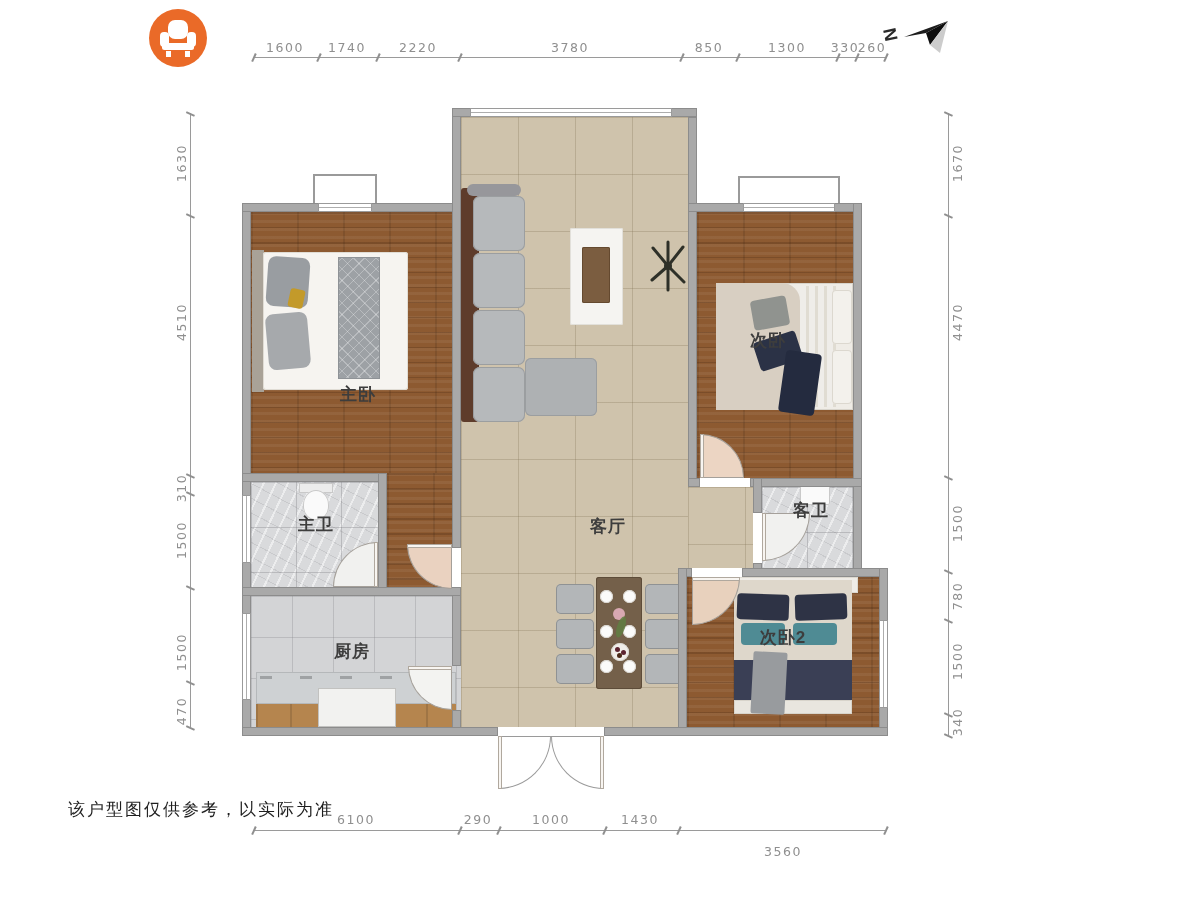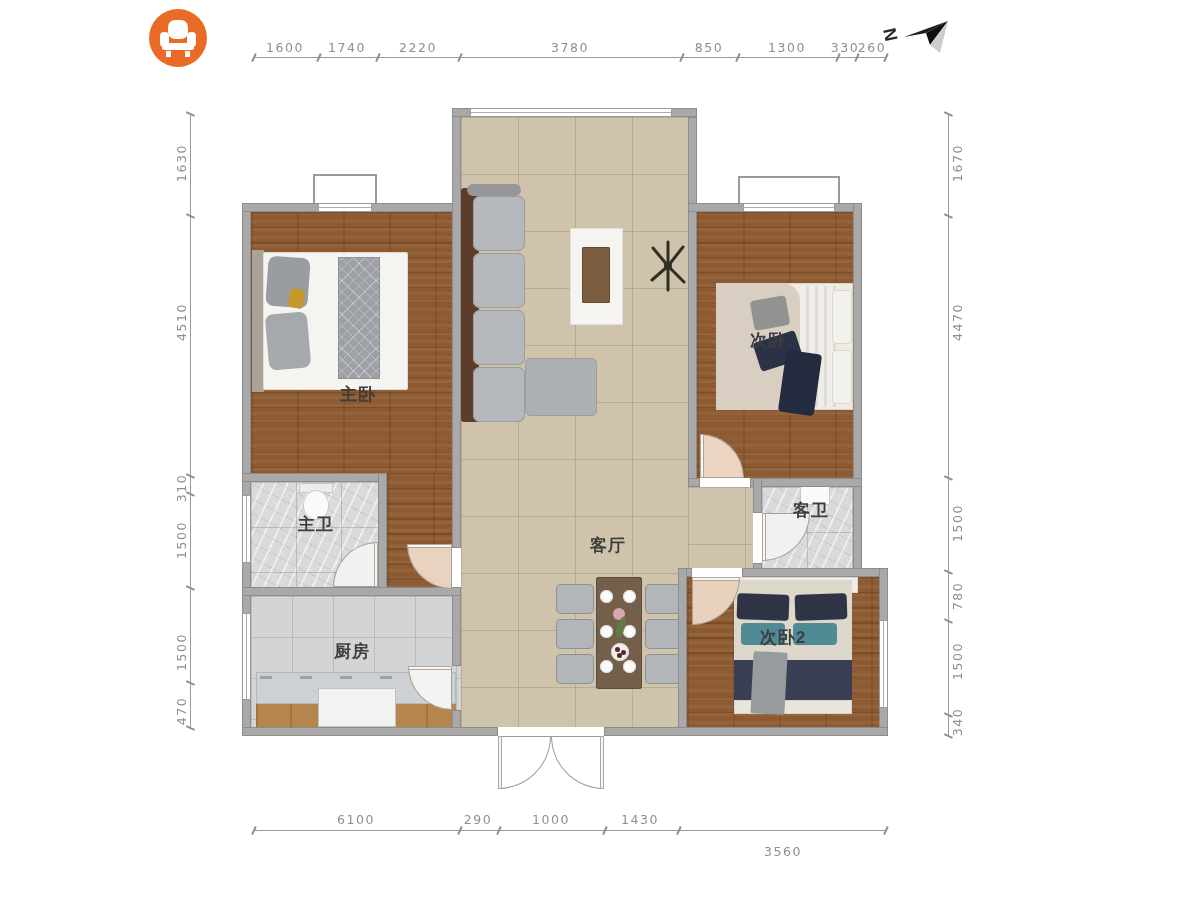--- a/index.html
+++ b/index.html
@@ -211,21 +211,21 @@
   <div class="abs door" style="left:692px;top:577px;width:48px;height:48px;background:#e8d1bd;border-radius:0 0 100% 0;"></div>
   <div class="abs blade" style="left:692px;top:577px;width:48px;height:4px;"></div>
   <div class="abs door" style="left:498px;top:736px;width:53px;height:53px;background:#ffffff;border-radius:0 0 100% 0;border-color:#9a9a9a;"></div>
   <div class="abs blade" style="left:498px;top:736px;width:4px;height:53px;"></div>
   <div class="abs door" style="left:551px;top:736px;width:53px;height:53px;background:#ffffff;border-radius:0 0 0 100%;border-color:#9a9a9a;"></div>
   <div class="abs blade" style="left:600px;top:736px;width:4px;height:53px;"></div>
 
   <div class="abs room-label" style="left:358px;top:394px;">主卧</div>
   <div class="abs room-label" style="left:768px;top:340px;">次卧</div>
   <div class="abs room-label" style="left:783px;top:637px;">次卧2</div>
-  <div class="abs room-label" style="left:608px;top:545px;">客厅</div>
+  <div class="abs room-label" style="left:608px;top:526px;">客厅</div>
   <div class="abs room-label" style="left:316px;top:524px;">主卫</div>
   <div class="abs room-label" style="left:811px;top:510px;">客卫</div>
   <div class="abs room-label" style="left:352px;top:651px;">厨房</div>
 
   <div class="abs dim-line" style="left:253px;top:57px;width:632px;height:1px;"></div>
   <div class="abs tick tv" style="left:253px;top:53px;"></div>
   <div class="abs tick tv" style="left:318px;top:53px;"></div>
   <div class="abs tick tv" style="left:377px;top:53px;"></div>
   <div class="abs tick tv" style="left:459px;top:53px;"></div>
   <div class="abs tick tv" style="left:681px;top:53px;"></div>
@@ -278,14 +278,15 @@
   <div class="abs tick th" style="left:944px;top:620px;"></div>
   <div class="abs tick th" style="left:944px;top:714px;"></div>
   <div class="abs tick th" style="left:944px;top:735px;"></div>
   <div class="abs dim-label v" style="left:957px;top:163px;">1670</div>
   <div class="abs dim-label v" style="left:957px;top:322px;">4470</div>
   <div class="abs dim-label v" style="left:957px;top:523px;">1500</div>
   <div class="abs dim-label v" style="left:957px;top:596px;">780</div>
   <div class="abs dim-label v" style="left:957px;top:661px;">1500</div>
   <div class="abs dim-label v" style="left:957px;top:722px;">340</div>
 
+  <div class="abs disclaimer" style="left:68px;top:798px;">该户型图仅供参考，以实际为准</div>
 
 </div>
 
 </body></html>

